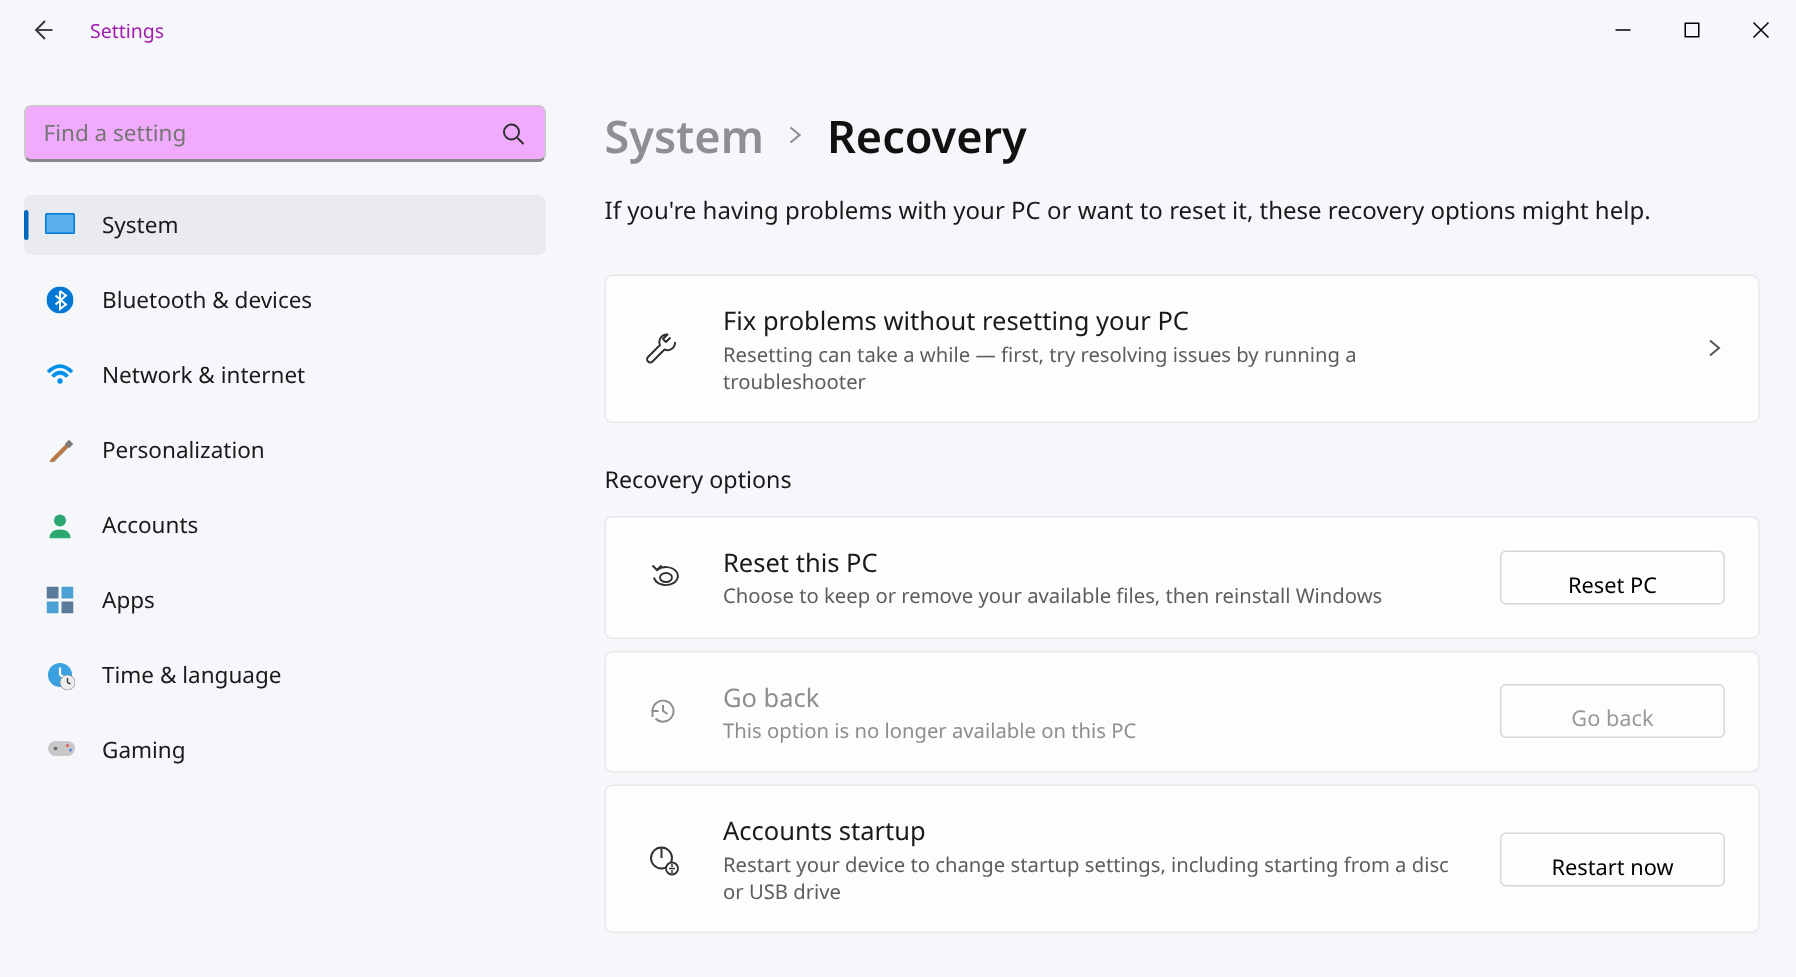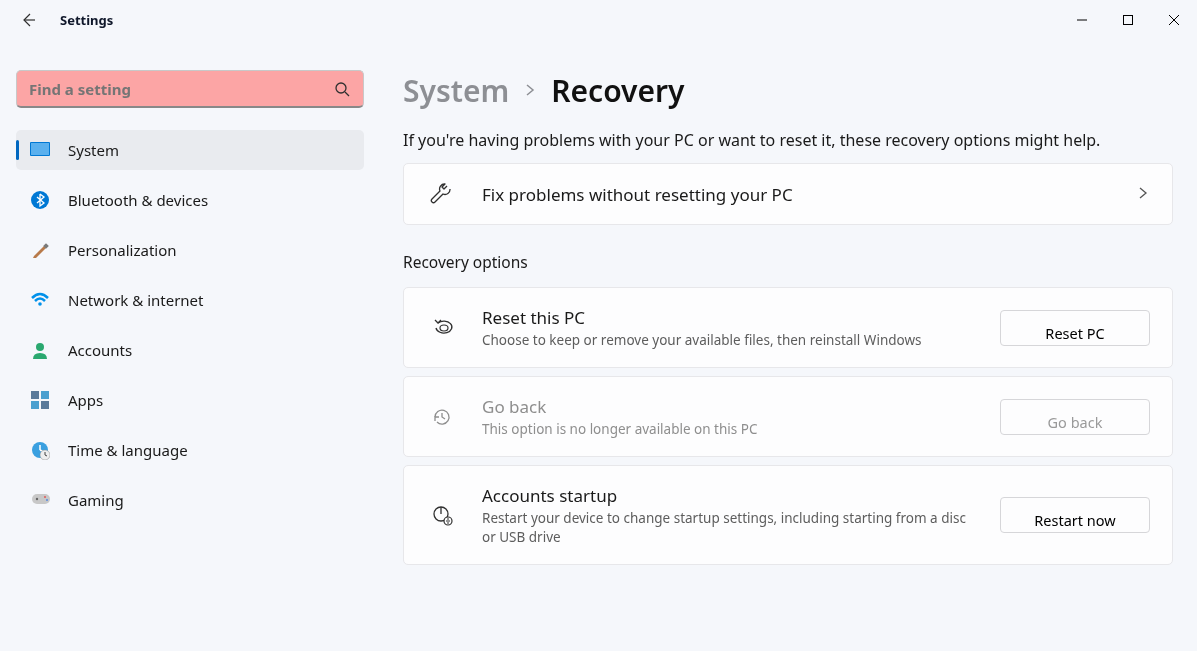--- a/index.html
+++ b/index.html
@@ -1,51 +1,51 @@
 <!DOCTYPE html>
 <html><head>
 <meta charset="utf-8">
 <style>
   * { box-sizing: border-box; margin: 0; padding: 0; font-family: "Segoe UI", "Segoe UI Variable", system-ui, sans-serif; }
   body { width: 1197px; height: 651px; background: #f5f7fb; overflow: hidden; color: #1a1a1a; }
 
   .titlebar { height: 40px; display: flex; align-items: center; padding-left: 18px; }
   .back-btn { width: 20px; height: 20px; display:flex; align-items:center; justify-content:center; cursor:pointer; }
-  .app-title { margin-left: 22px; font-size: 13px; font-weight: 700; color: #0f172a; }
+  .app-title { margin-left: 22px; font-size: 13px; font-weight: 400; color: #a21caf; }
   .window-controls { margin-left: auto; display:flex; }
   .wc { width: 46px; height: 40px; display:flex; align-items:center; justify-content:center; cursor:pointer; }
 
   .content { display:flex; height: calc(651px - 40px); }
 
   
   .sidebar { width: 365px; padding: 30px 0 0 16px; }
   .profile { display:flex; align-items:center; gap: 16px; margin-bottom: 30px; }
   .avatar { width: 72px; height: 72px; border-radius: 50%; background: linear-gradient(135deg,#a78b6b,#4a5a6a); position:relative; overflow:hidden; flex-shrink:0;}
   .avatar::after{content:"";position:absolute;inset:0;background:radial-gradient(circle at 50% 38%, #d4b896 18%, transparent 19%), radial-gradient(ellipse at 50% 80%, #2b3a4a 40%, transparent 41%);}
   .user-name { font-size: 15px; font-weight: 600; color:#1a1a1a; }
   .blurred { margin-top:4px; height:16px; width:177px; background: repeating-linear-gradient(90deg,#9a9a9a 0 14px,#c8c8c8 14px 26px); filter: blur(0.5px); }
 
   .search-wrap { position:relative; width: 348px; margin-bottom: 22px; }
-  .search { width:100%; height:38px; border:1px solid #c8c8c8; background:#fca5a5; border-radius:5px; padding: 0 40px 0 12px; font-size:15px; color:#5a5a5a; border-bottom: 2px solid #888; font-weight: bold;}
+  .search { width:100%; height:38px; border:1px solid #c8c8c8; background:#f0abfc; border-radius:5px; padding: 0 40px 0 12px; font-size:15px; color:#5a5a5a; border-bottom: 2px solid #888;}
   .search-icon { position:absolute; right:14px; top:10px; }
 
   .nav { display:flex; flex-direction:column; gap: 0; }
   .nav-item { display:flex; align-items:center; height:40px; border-radius:5px; padding-left:14px; gap:18px; cursor:pointer; margin-bottom:10px; width:348px;}
   .nav-item.active { background:#e9ebef; position:relative; }
   .nav-item.active::before { content:""; position:absolute; left:0; top:10px; bottom:10px; width:3px; background:#0067c0; border-radius:3px;}
   .nav-label { font-size:15px; color:#1a1a1a; }
   .nav-icon { width:20px; height:20px; display:flex; align-items:center; justify-content:center; flex-shrink:0;}
 
   
   .main { flex:1; padding: 30px 20px 0 38px; }
   .breadcrumb { display:flex; align-items:center; gap: 14px; margin-bottom:18px; }
   .bc-parent { font-size: 30px; font-weight:600; color:#8d8f94; }
   .bc-sep { color:#8d8f94; }
   .bc-current { font-size:30px; font-weight:600; color:#111; }
-  .intro { font-size:16px; color:#1a1a1a; margin-bottom:12px; }
+  .intro { font-size:16px; color:#1a1a1a; margin-bottom:32px; }
 
   .card { background:#fdfdfe; border:1px solid #e7e7ea; border-radius:5px; padding: 18px 22px 18px 24px; display:flex; align-items:center; gap:26px; margin-bottom:8px; width:770px;}
   .card.disabled .card-title, .card.disabled .card-sub, .card.disabled .card-icon { color:#8e8e8e; }
   .card-icon { width:28px; display:flex; justify-content:center; flex-shrink:0; color:#303030;}
   .card-body { flex:1; }
   .card-title { font-size:17px; color:#1a1a1a; font-weight:400; }
   .card-sub { font-size:13.5px; color:#5d5d5d; margin-top:2px; line-height:1.35; max-width:520px;}
   .chevron { color:#555; }
   .section-title { font-size:15.5px; font-weight:400; margin: 26px 0 14px 0; }
   .btn { background:#fdfdfe; border:1px solid #d6d6d9; border-radius:4px; height:36px; min-width:150px; padding:12px 24px; font-size:14.5px; cursor:pointer; }
@@ -109,36 +109,36 @@
         <span class="nav-icon">
             <svg width="18" height="18">
               <circle cx="9" cy="9" r="9" fill="#0078d4"></circle>
               <path d="M9 3 L13 6 L6 12 M6 6 L13 12 L9 15 L9 3" stroke="#fff" stroke-width="1.3" fill="none"></path>
             </svg>
           </span>
         <span class="nav-label">Bluetooth &amp; devices</span>
       </div>
       <div class="nav-item">
         <span class="nav-icon">
-            <svg width="20" height="20">
-              <path d="M4 16 L14 6 L16 8 L6 18 L3 18 Z" fill="#b87a4a"></path>
-              <rect x="14" y="4" width="4" height="4" fill="#7a7a7a" transform="rotate(45 16 6)"></rect>
-            </svg>
-          </span>
-        <span class="nav-label">Personalization</span>
-      </div>
-      <div class="nav-item">
-        <span class="nav-icon">
             <svg width="20" height="16">
               <path d="M2 6 Q10 -2 18 6" stroke="#0091ea" stroke-width="2.5" fill="none"></path>
               <path d="M5 9 Q10 4 15 9" stroke="#0091ea" stroke-width="2.5" fill="none"></path>
               <circle cx="10" cy="12" r="1.8" fill="#0091ea"></circle>
             </svg>
           </span>
         <span class="nav-label">Network &amp; internet</span>
+      </div>
+      <div class="nav-item">
+        <span class="nav-icon">
+            <svg width="20" height="20">
+              <path d="M4 16 L14 6 L16 8 L6 18 L3 18 Z" fill="#b87a4a"></path>
+              <rect x="14" y="4" width="4" height="4" fill="#7a7a7a" transform="rotate(45 16 6)"></rect>
+            </svg>
+          </span>
+        <span class="nav-label">Personalization</span>
       </div>
       <div class="nav-item">
         <span class="nav-icon">
             <svg width="18" height="18">
               <circle cx="9" cy="6" r="4" fill="#2aa86f"></circle>
               <path d="M2 18 Q2 12 9 12 Q16 12 16 18 Z" fill="#2aa86f"></path>
             </svg>
           </span>
         <span class="nav-label">Accounts</span>
       </div>
@@ -190,20 +190,21 @@
     <div class="intro">If you're having problems with your PC or want to reset it, these recovery options might help.</div>
 
     <div class="card">
       <div class="card-icon">
         <svg width="24" height="24" viewBox="0 0 24 24">
             <path d="M20 7 a5 5 0 0 1 -7 5 L5 20 a2 2 0 0 1 -3 -3 L10 9 a5 5 0 0 1 5 -7 l-3 3 l2 2 l3 -3" stroke="#303030" stroke-width="1.3" fill="none" stroke-linejoin="round"></path>
           </svg>
       </div>
       <div class="card-body">
         <div class="card-title">Fix problems without resetting your PC</div>
+        <div class="card-sub">Resetting can take a while — first, try resolving issues by running a troubleshooter</div>
       </div>
       <div class="chevron"><svg width="14" height="14" viewBox="0 0 14 14">
             <path d="M4 2 L10 7 L4 12" stroke="#555" stroke-width="1.3" fill="none"></path>
           </svg></div>
     </div>
 
     <div class="section-title">Recovery options</div>
 
     <div class="card">
       <div class="card-icon">

